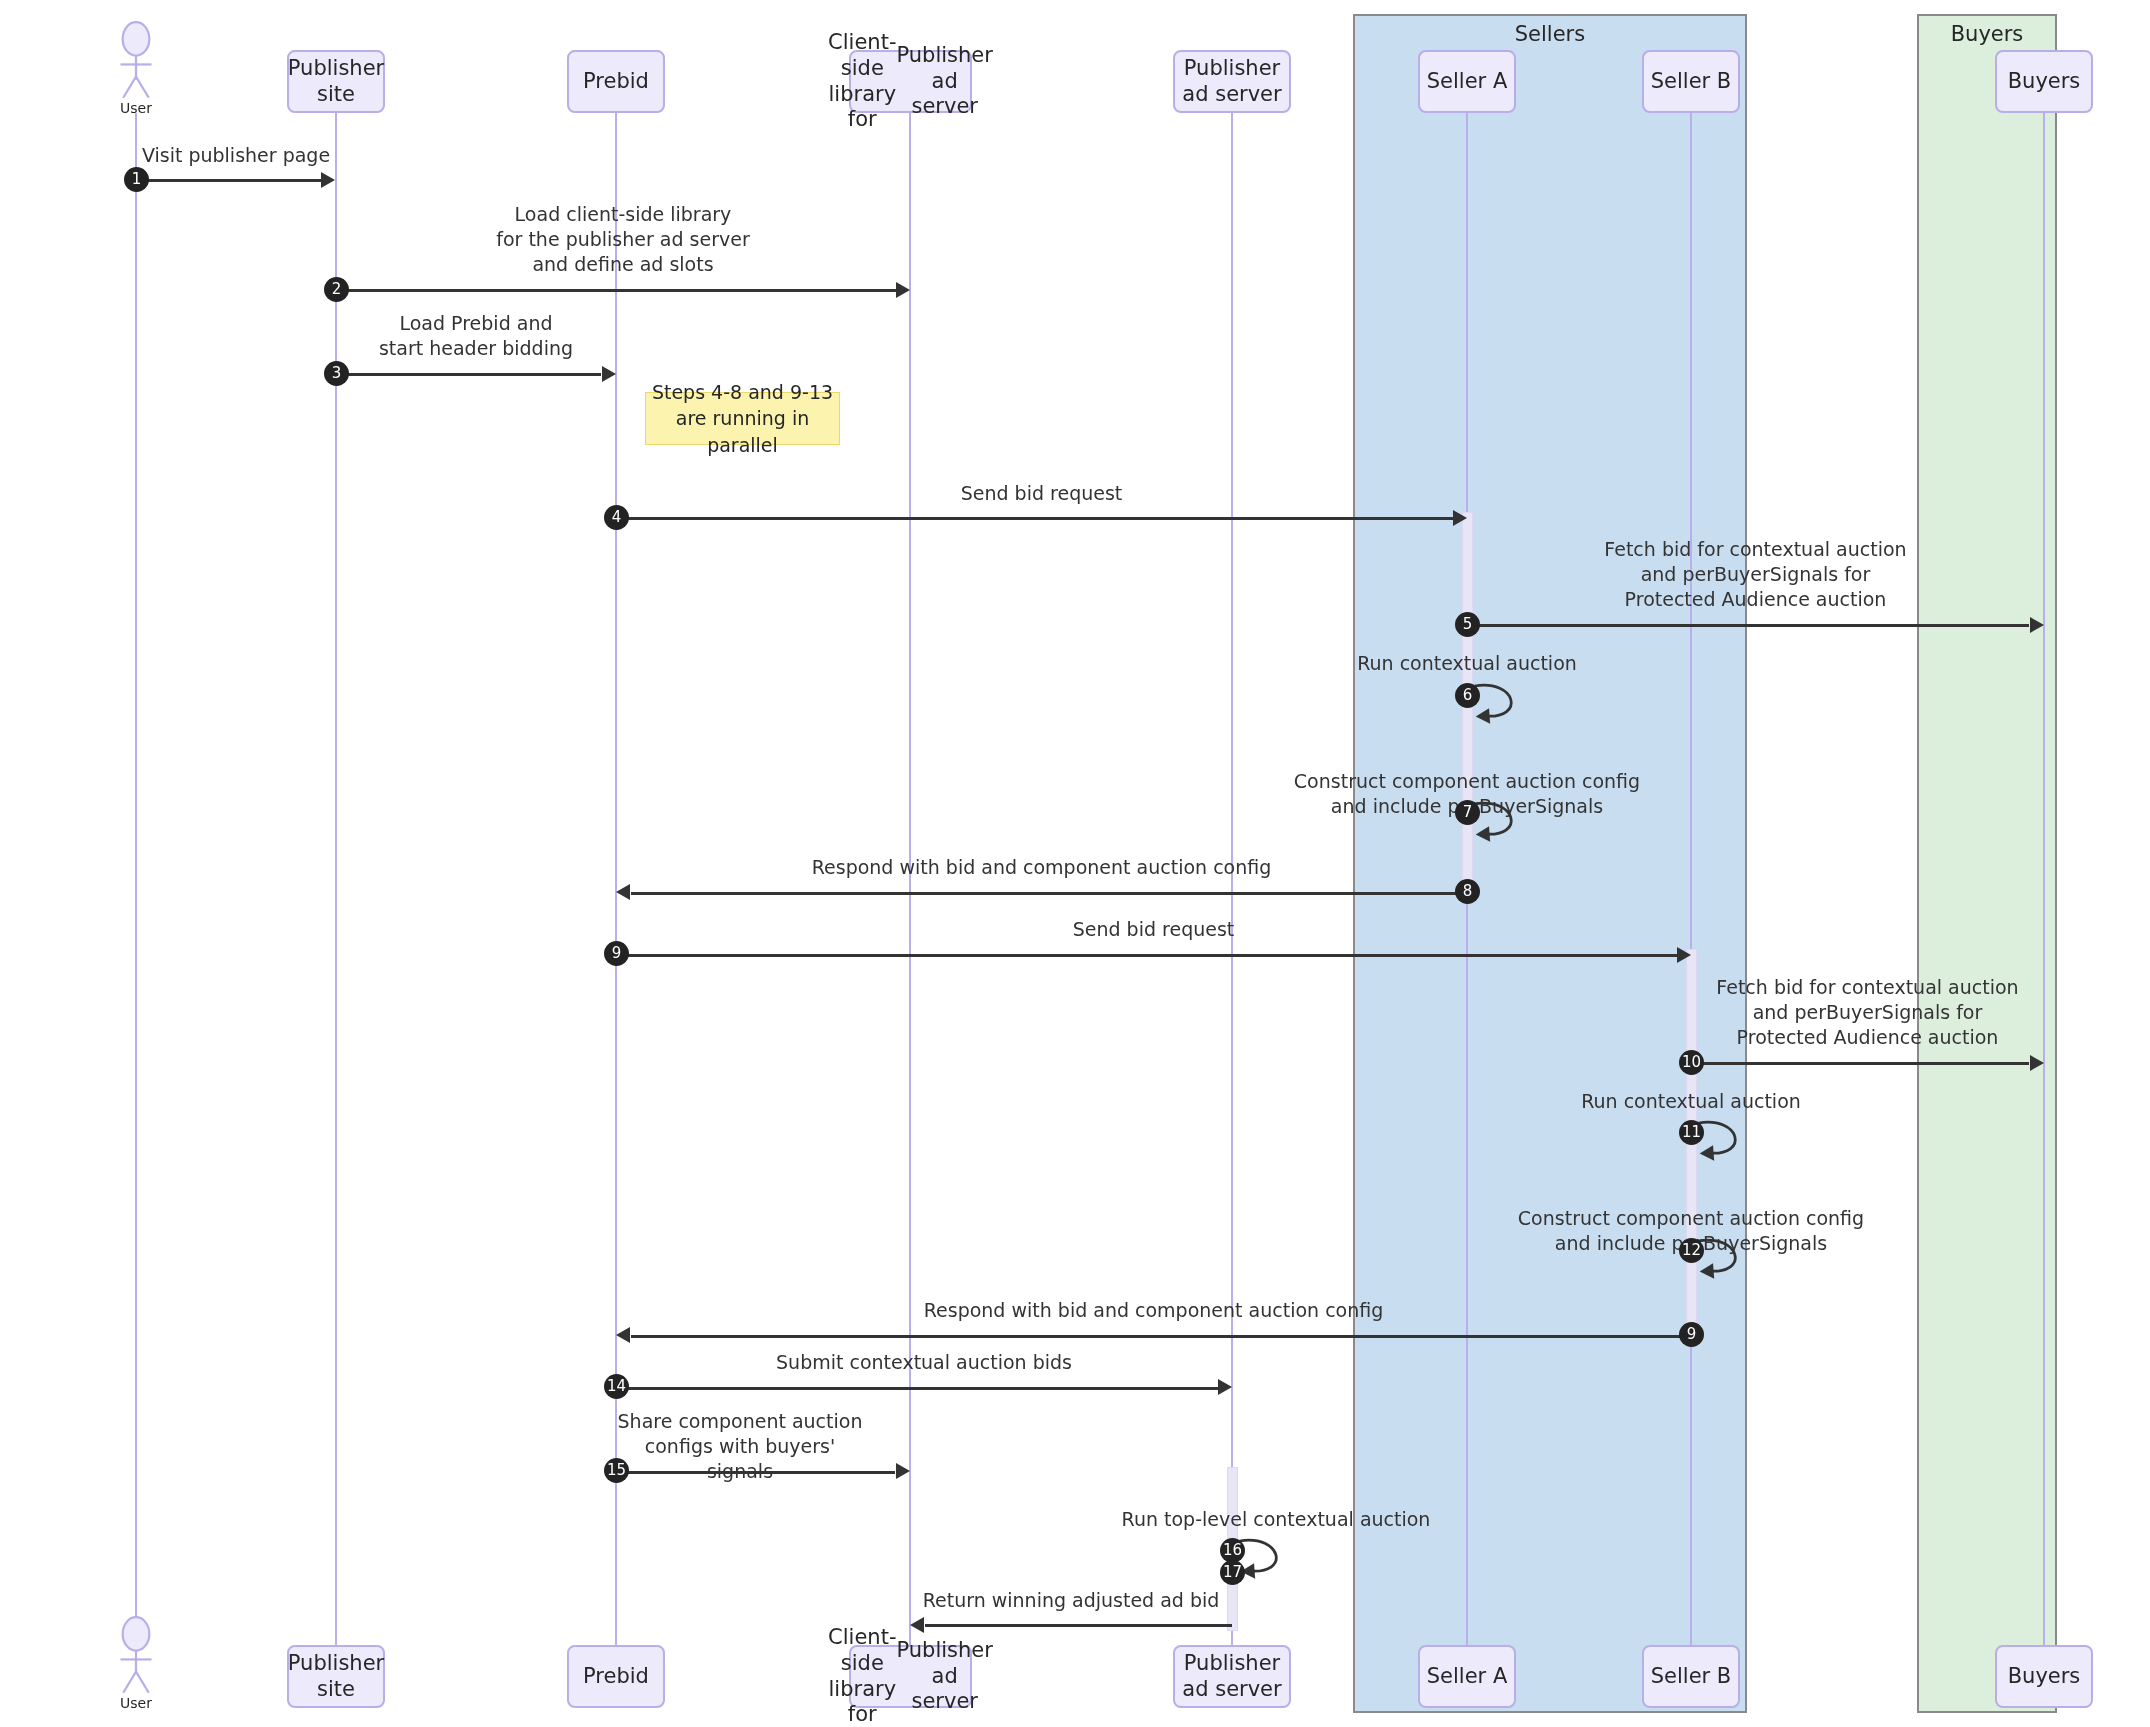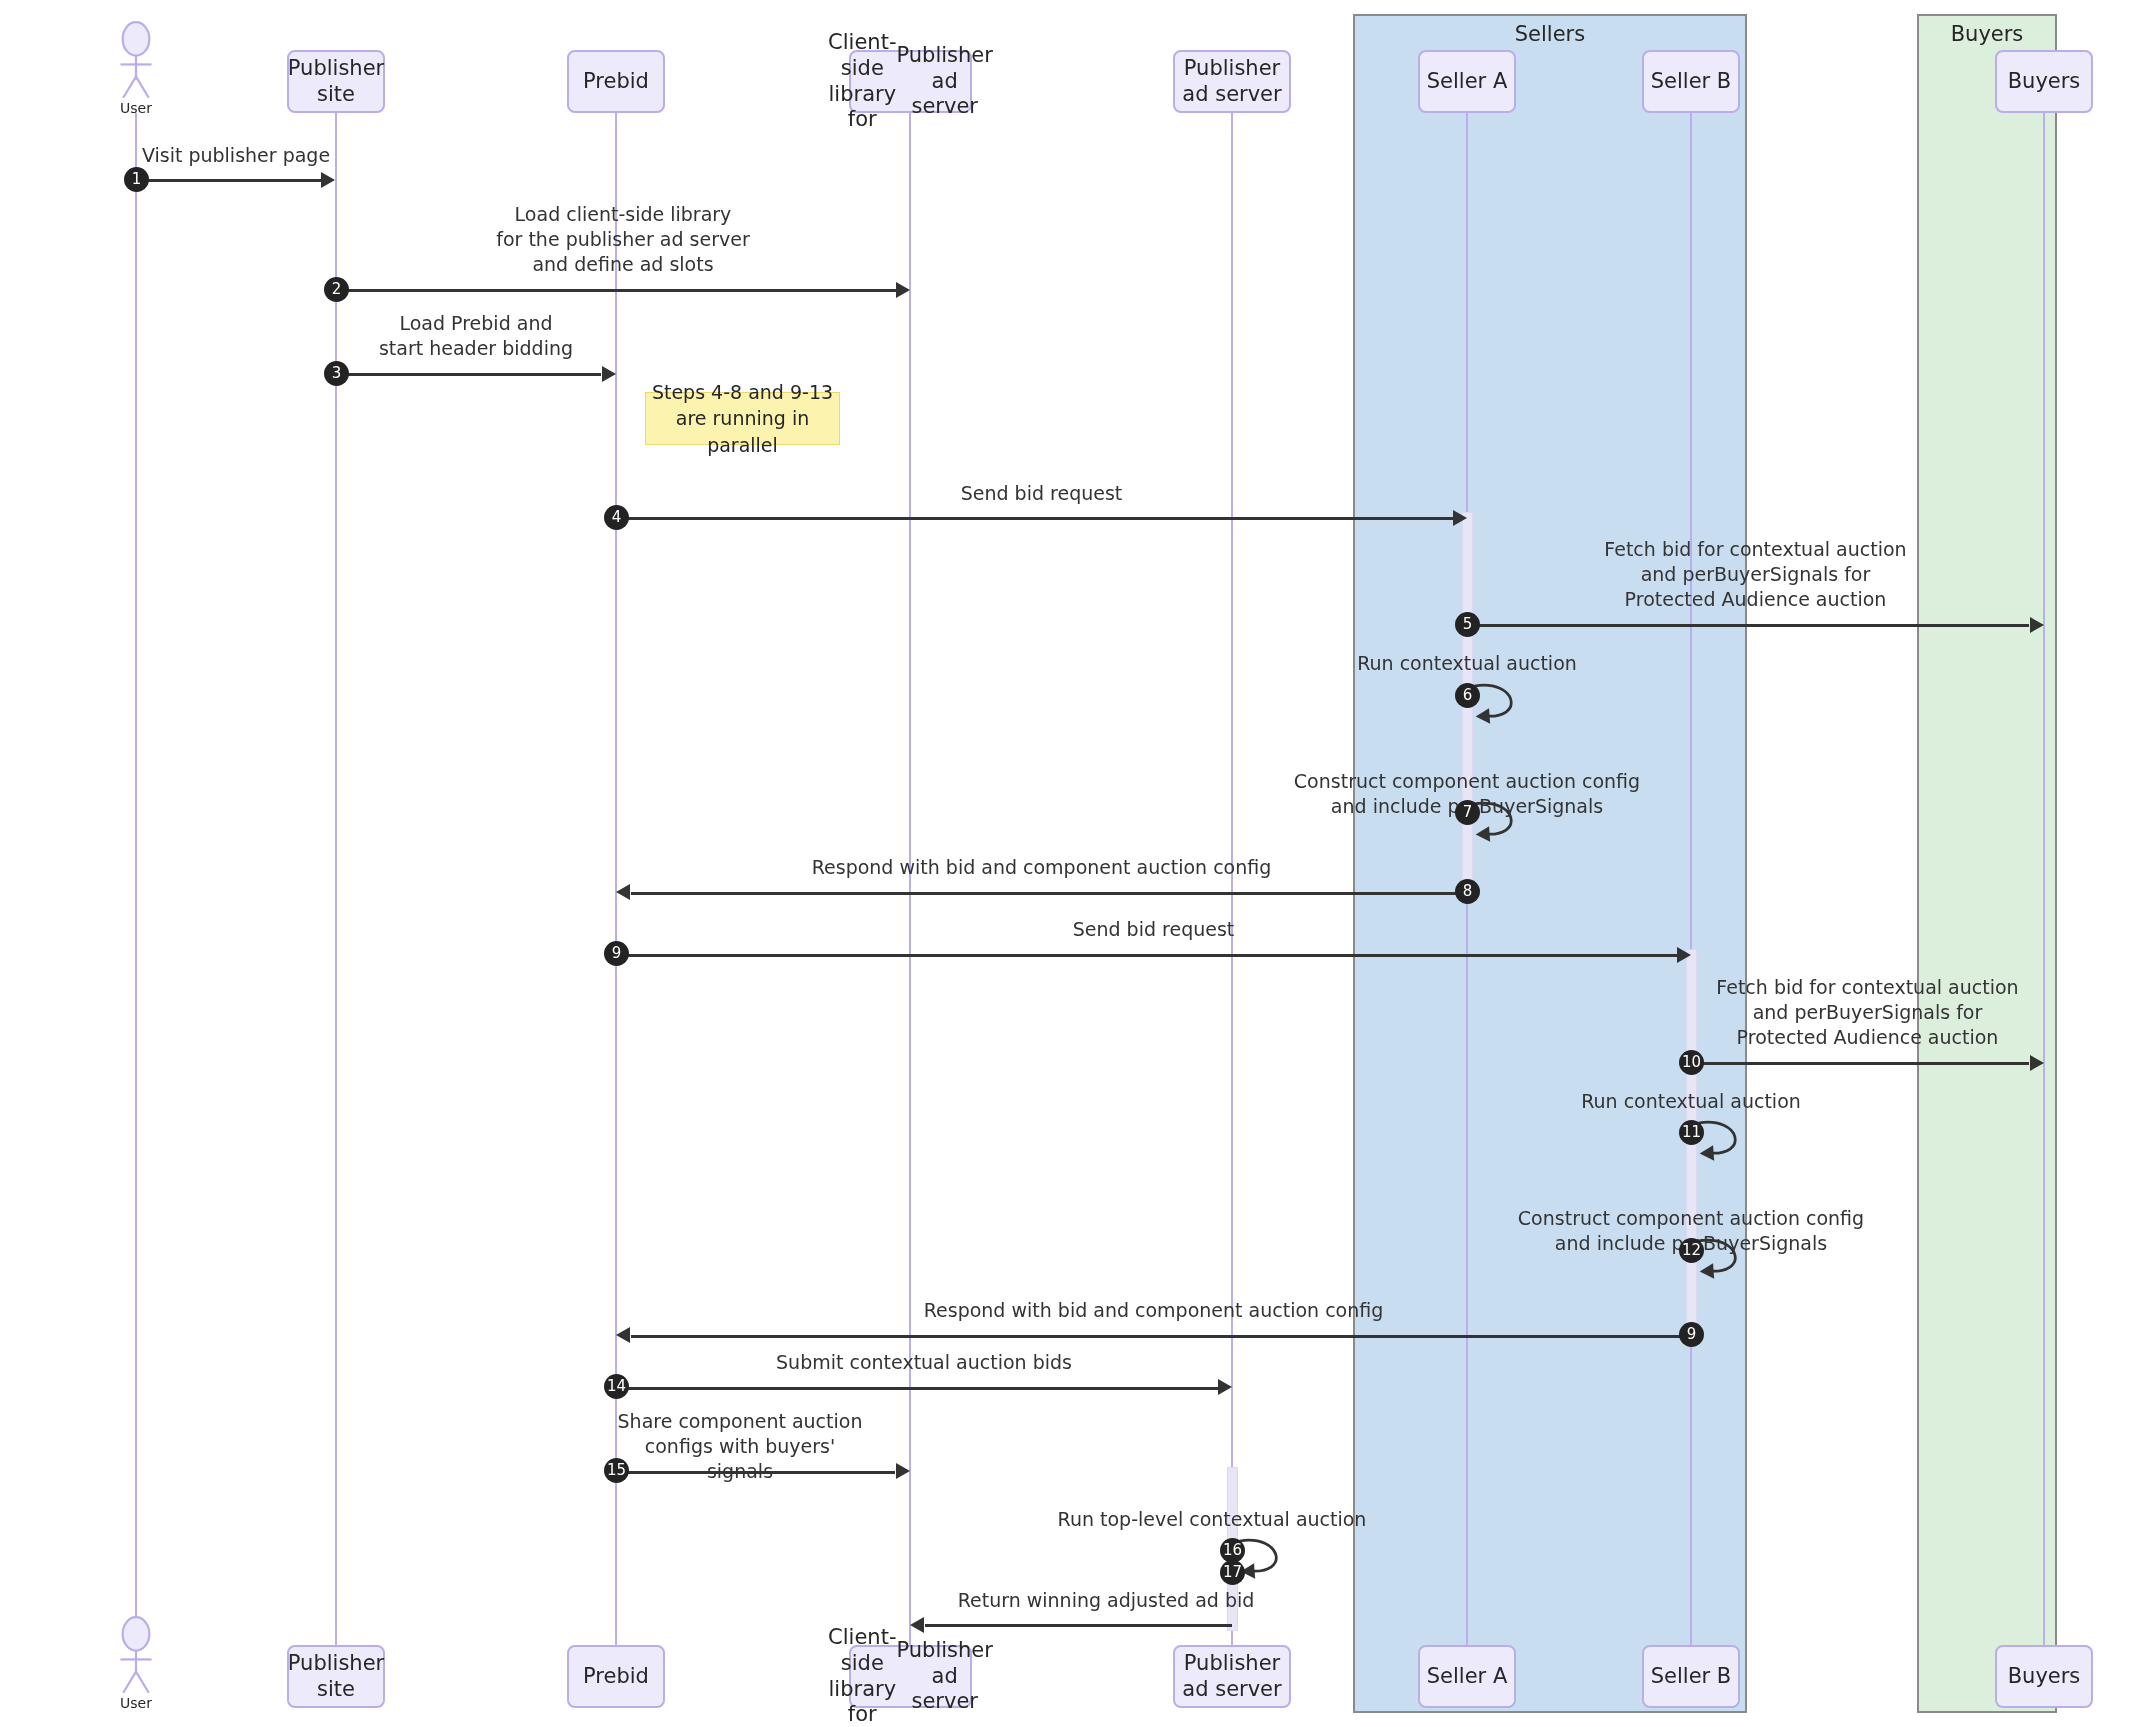--- a/index.html
+++ b/index.html
@@ -298,22 +298,22 @@
     <div class="arrowhead right" style="left: 896px; top: 1463px;"></div>
     <div class="msg-text" style="left: 616px; top: 1409px; width: 248px;">Share component auction
 configs with buyers' signals</div>
     <div class="seqnum" style="left: 604px; top: 1458px;">15</div>
     <div class="selfloop" style="left: 1237px; top: 1531px; width: 73px; height: 50px;">
       <svg width="73" height="50" viewBox="0 0 130 90">
         <path d="M 4 18 C 80 6, 96 78, 22 72" fill="none" stroke="#333" stroke-width="5"></path>
         <path d="M 30 58 L 6 73 L 32 86 Z" fill="#333"></path>
       </svg>
     </div>
-    <div class="msg-text" style="left: 865px; top: 1507px; width: 694px;">Run top-level contextual auction</div>
+    <div class="msg-text" style="left: 929px; top: 1507px; width: 694px;">Run top-level contextual auction</div>
     <div class="seqnum" style="left: 1220px; top: 1538px;">16</div>
     <div class="msg-line" style="left: 925px; top: 1624px; width: 307px;"></div>
     <div class="arrowhead left" style="left: 910px; top: 1617px;"></div>
-    <div class="msg-text" style="left: 910px; top: 1588px; width: 322px; padding-left: 35px;">Return winning adjusted ad bid</div>
+    <div class="msg-text" style="left: 910px; top: 1588px; width: 322px;">Return winning adjusted ad bid</div>
     <div class="seqnum" style="left: 1220px; top: 1560px;">17</div>
     <div class="note" style="left: 645px; top: 392px; width: 195px; height: 53px;">Steps 4-8 and 9-13
 are running in parallel</div>
   </div>
 
 
 </body></html>

